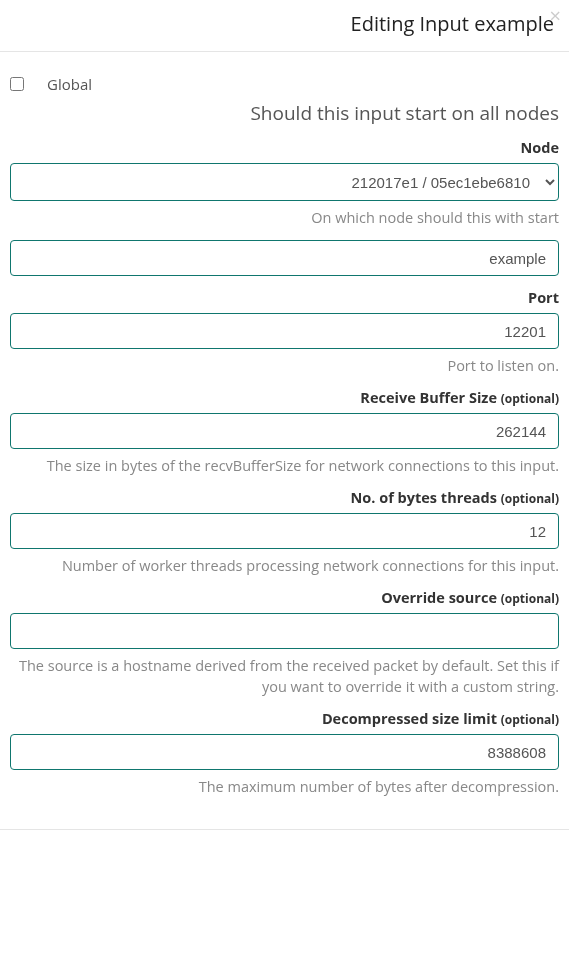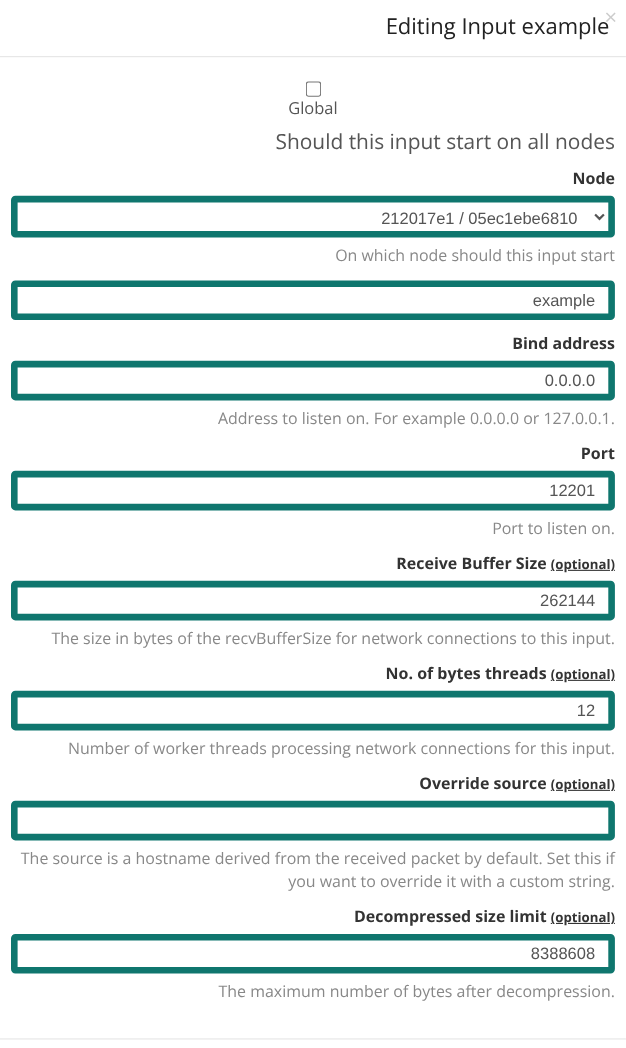--- a/index.html
+++ b/index.html
@@ -28,23 +28,22 @@
       color: #ccc;
       cursor: pointer;
       line-height: 1;
     }
     .dialog-body {
       padding: 22px 10px 20px 10px;
     }
     .checkbox-row {
       display: flex;
       align-items: center;
-      gap: 1px;
+      gap: 23px;
       margin-bottom: 6px;
-      flex-direction: column;
     }
     .checkbox-row input[type=checkbox] {
       width: 14px;
       height: 14px;
     }
     .checkbox-row label {
       color: #555;
       font-size: 15px;
     }
     .help-under-checkbox {
@@ -58,30 +57,29 @@
       color: #333;
       display: block;
       margin-bottom: 6px;
       font-size: 14.5px;
       margin-left: 20px;
     }
     .optional {
       font-weight: 700;
       color: #333;
       font-size: 12px;
-      text-decoration: underline;
     }
     select.fc, input.fc {
       width: 100%;
       height: 38px;
       padding: 6px 12px;
       font-size: 15px;
       color: #555;
       background-color: #fff;
-      border: 6px solid #0f766e;
+      border: 1px solid #0f766e;
       border-radius: 4px;
     }
     input.fc { height: 36px; }
     .help-text {
       color: #888;
       font-size: 14.5px;
       margin-top: 6px;
       line-height: 1.45;
     }
     .footer-sep {
@@ -108,32 +106,27 @@
     <input type="checkbox" id="global-cb" style="">
     <label for="global-cb">Global</label>
   </div>
   <div class="help-under-checkbox">Should this input start on all nodes</div>
 
   <div class="field">
     <span class="field-label">Node</span>
     <select class="fc">
       <option>212017e1 / 05ec1ebe6810</option>
     </select>
-    <div class="help-text">On which node should this input start</div>
+    <div class="help-text">On which node should this with start</div>
   </div>
 
   <div class="field">
     <input type="text" class="fc" value="example" style="">
   </div>
 
-  <div class="field">
-    <span class="field-label">Bind address</span>
-    <input type="text" class="fc" value="0.0.0.0" style="">
-    <div class="help-text">Address to listen on. For example 0.0.0.0 or 127.0.0.1.</div>
-  </div>
 
   <div class="field">
     <span class="field-label">Port</span>
     <input type="text" class="fc" value="12201" style="">
     <div class="help-text">Port to listen on.</div>
   </div>
 
   <div class="field">
     <span class="field-label">
       <span>Receive Buffer Size</span>

